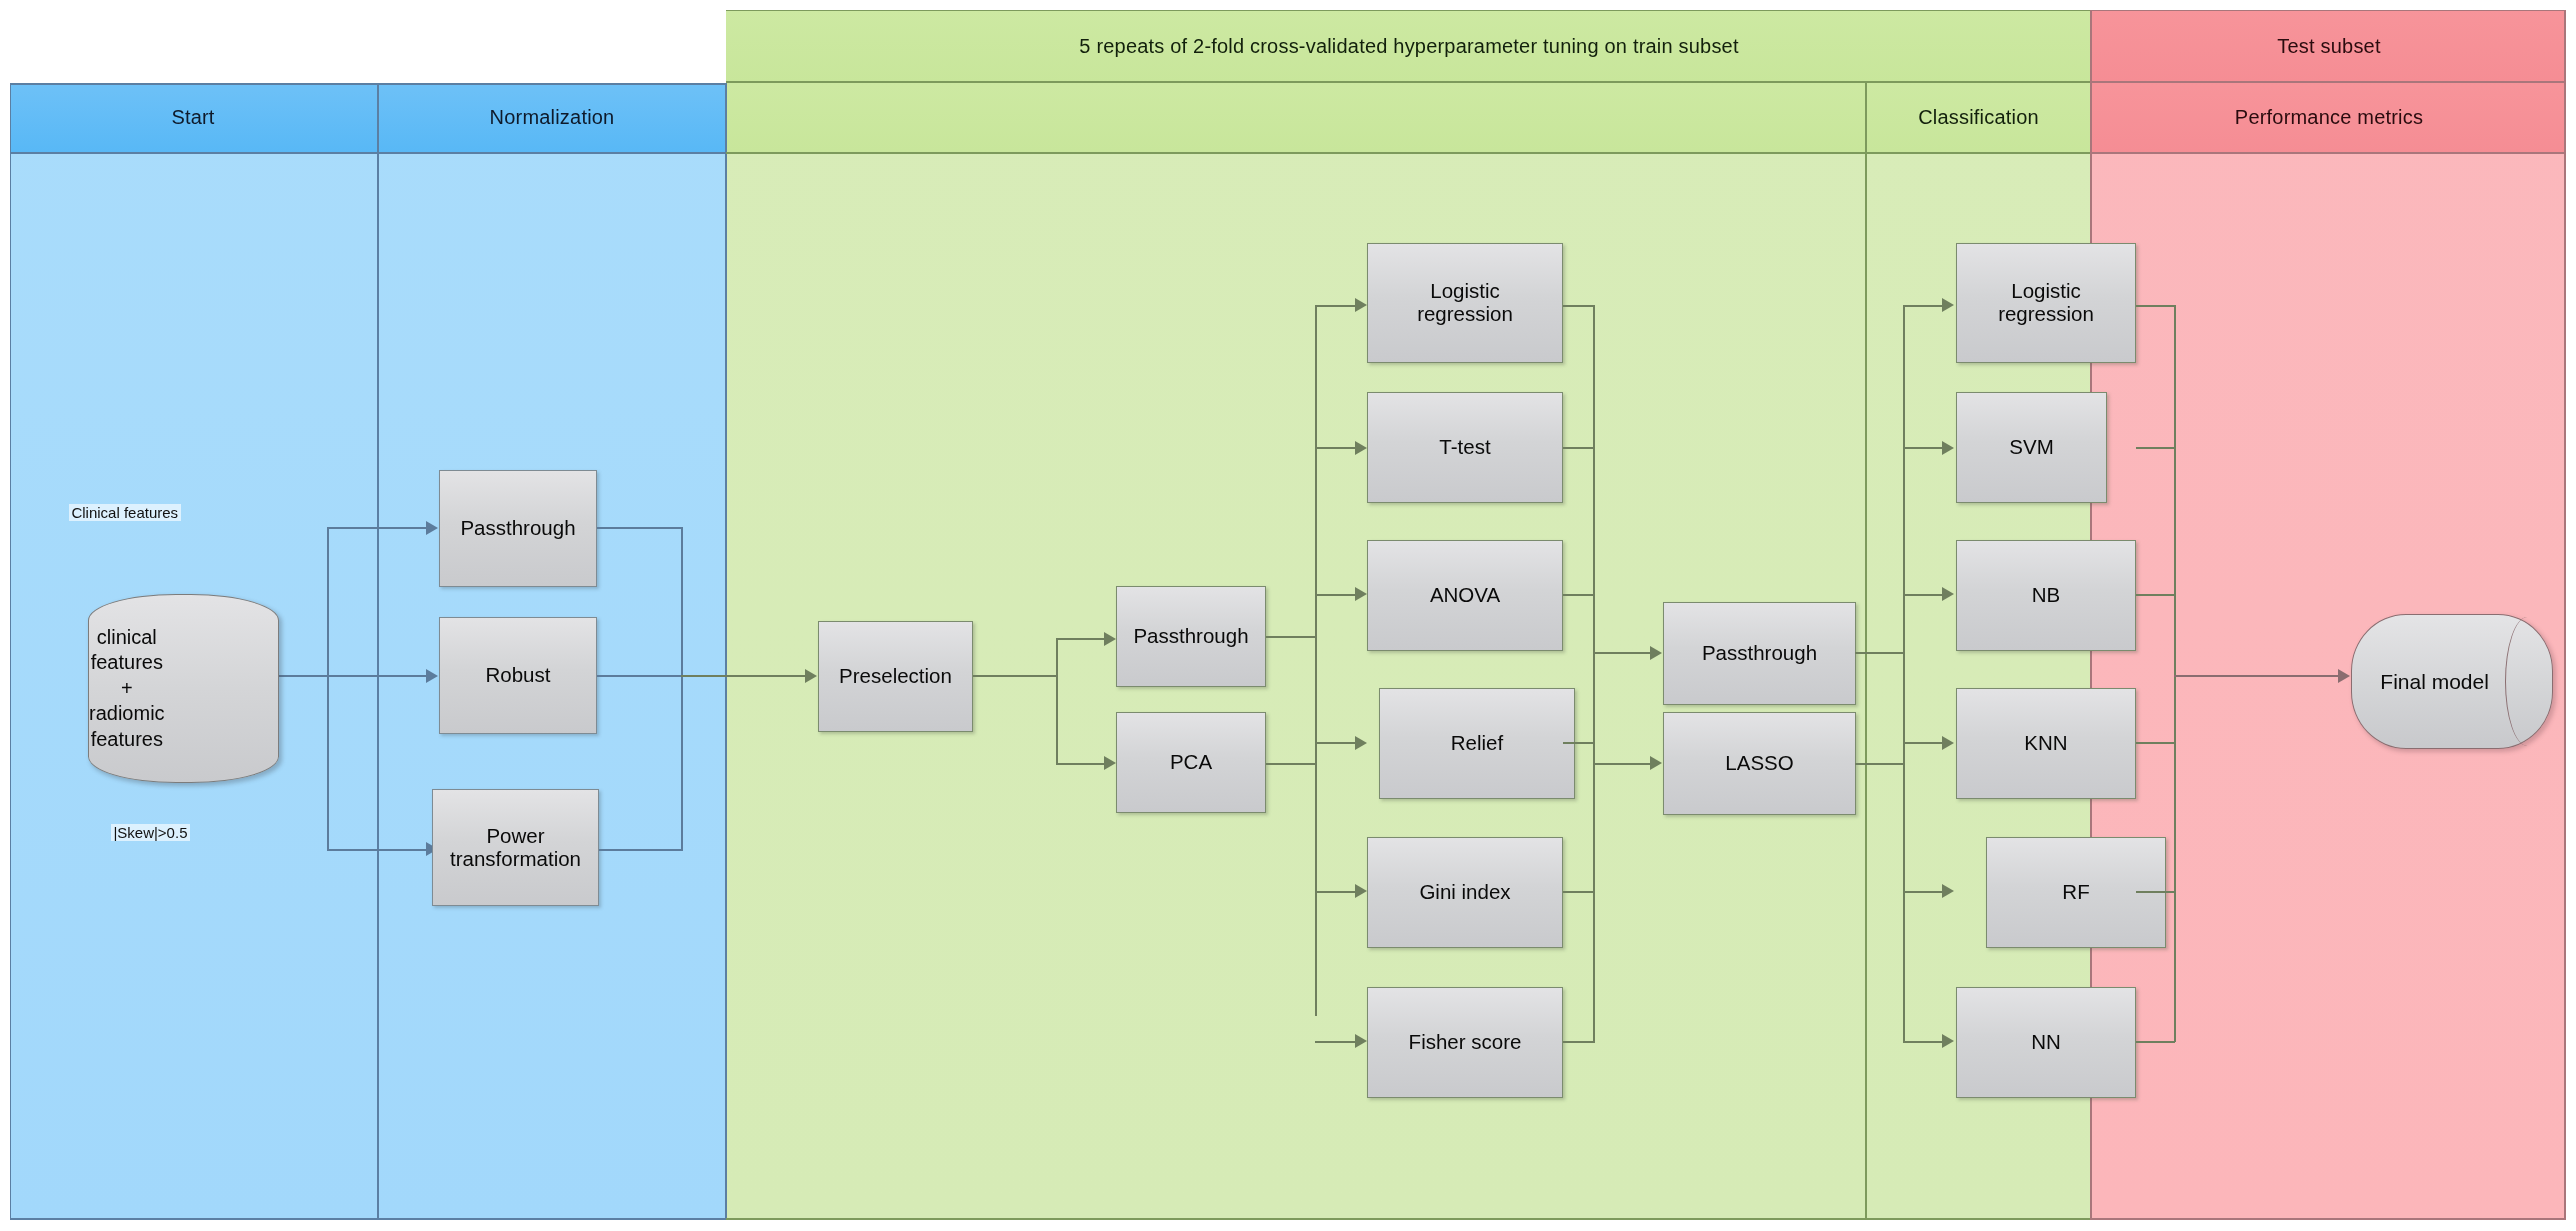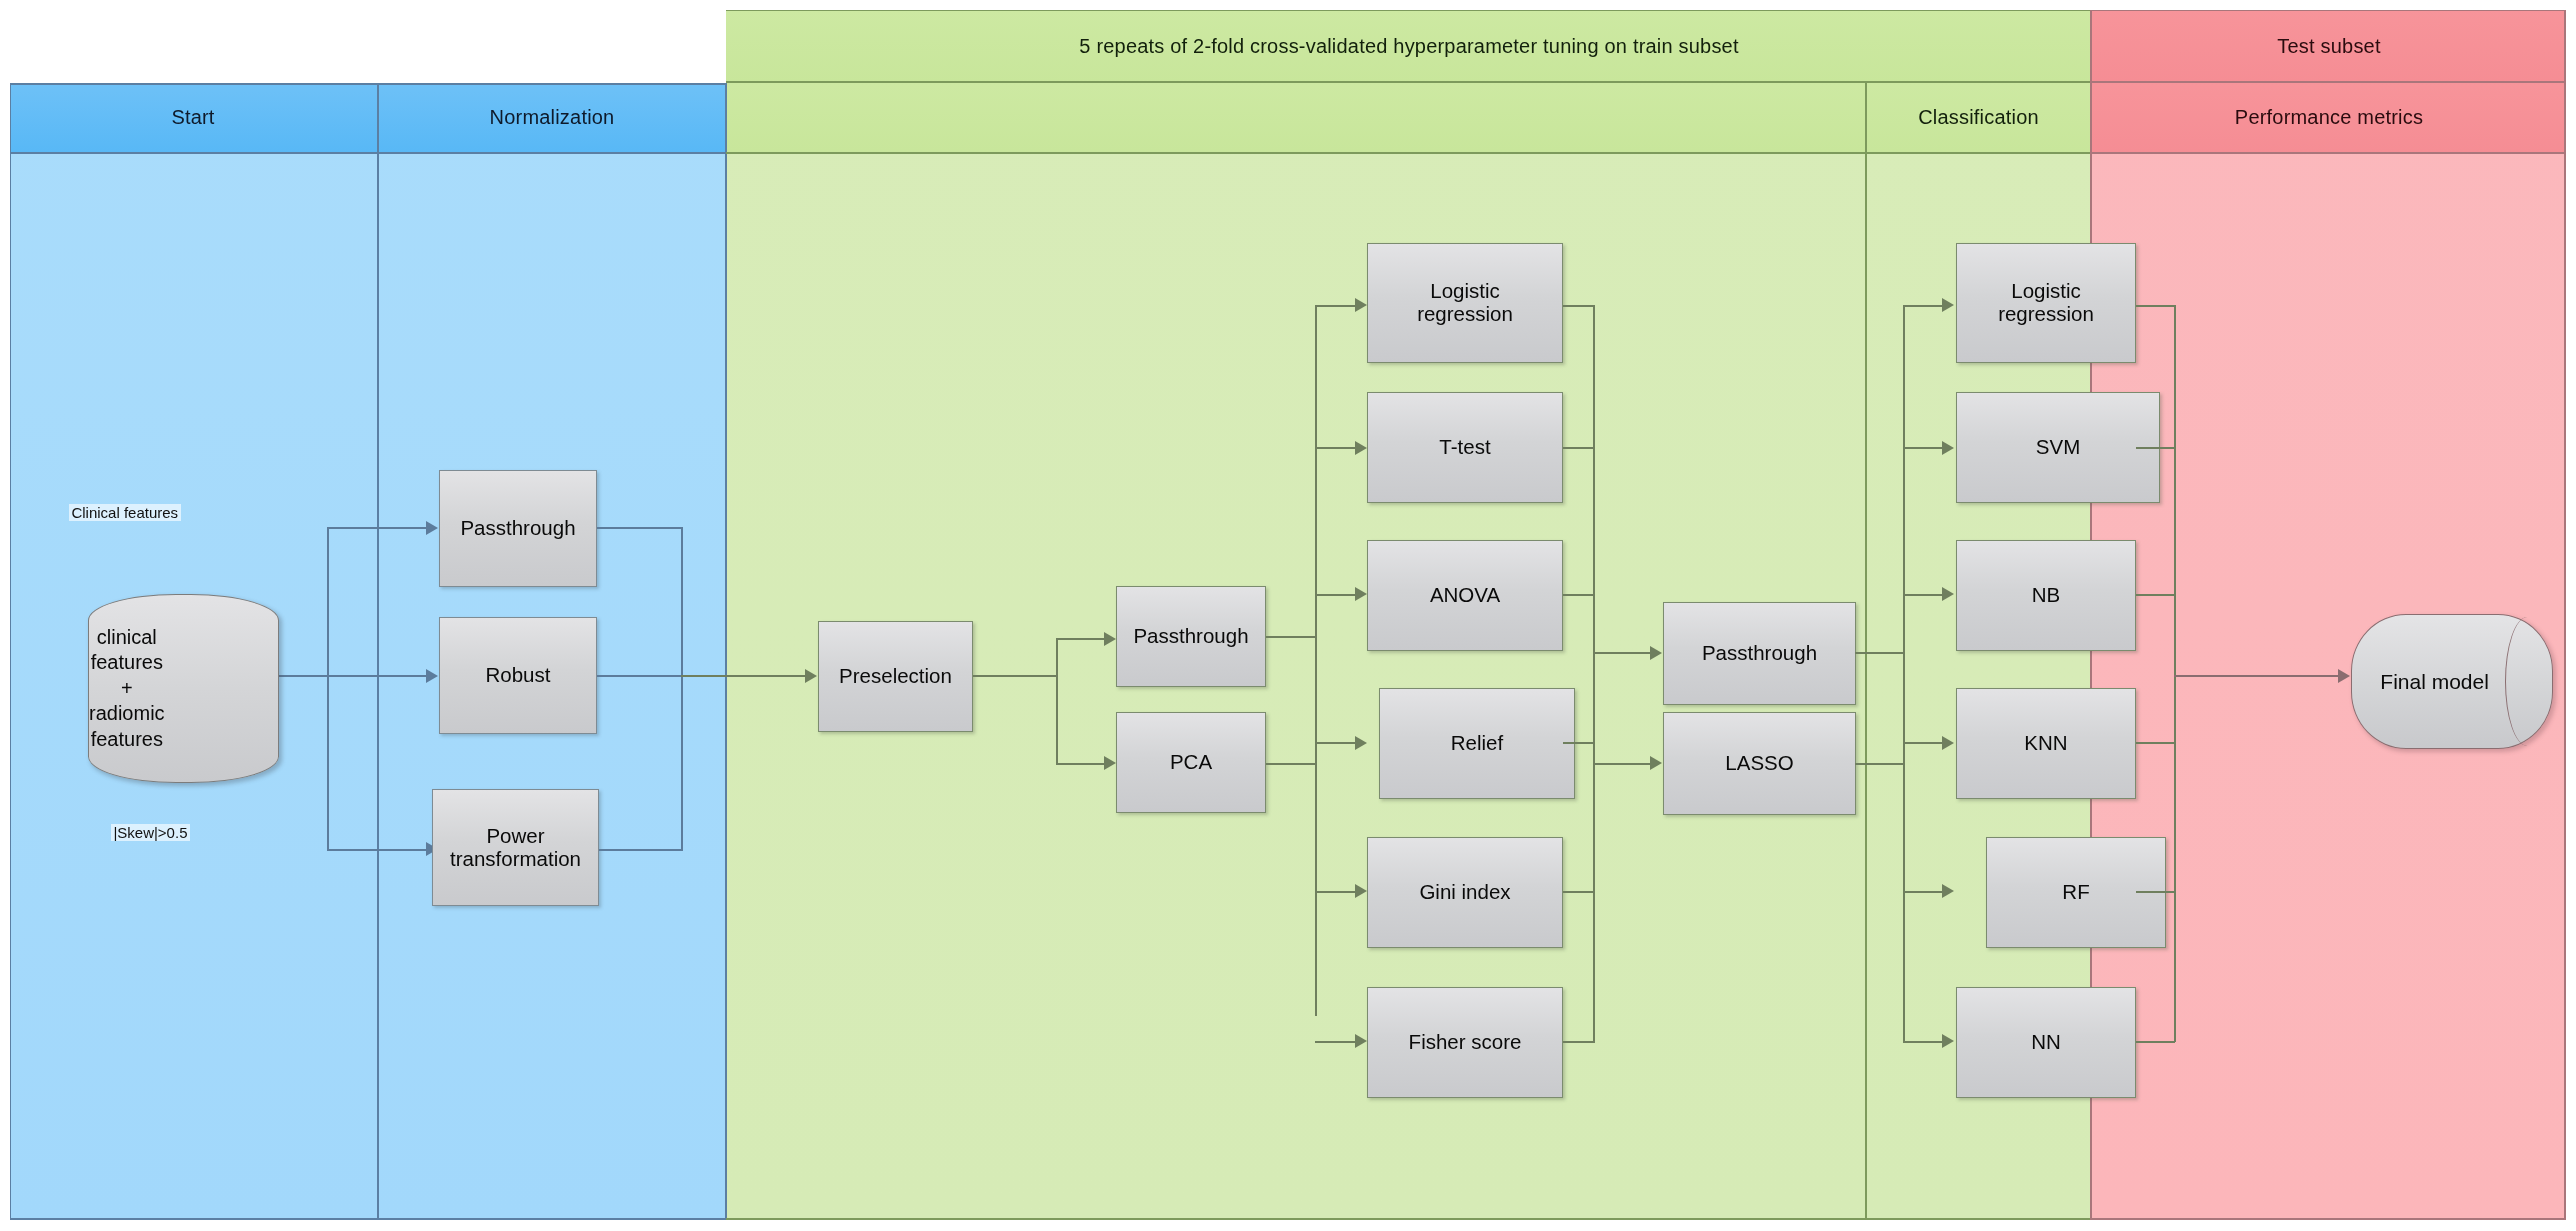--- a/index.html
+++ b/index.html
@@ -215,21 +215,21 @@
   <div class="arw" style="left:1942px;top:884px;"></div>
   <div class="eh" style="left:1903px; top:1041px; width:43px; height:1.6px;"></div>
   <div class="arw" style="left:1942px;top:1034px;"></div>
 
   <div class="node" style="left:1956px; top:243px;  width:180px; height:120px;">
     <span style="display:block">
       <span>Logistic</span><br>
       <span>regression</span>
     </span>
   </div>
-  <div class="node" style="left:1956px; top:392px;  width:204px; height:111px;">SVM</div>
+  <div class="node" style="left:1956px; top:392px;  width:151px; height:111px;">SVM</div>
   <div class="node" style="left:1956px; top:540px;  width:180px; height:111px;">NB</div>
   <div class="node" style="left:1956px; top:688px;  width:180px; height:111px;">KNN</div>
   <div class="node" style="left:1956px; top:837px; width:180px; height:111px;margin-left:30px;">RF</div>
   <div class="node" style="left:1956px; top:987px; width:180px; height:111px;">NN</div>
 
   <div class="eh" style="left:2136px; top:305px;  width:39px; height:1.6px;"></div>
   <div class="eh" style="left:2136px; top:447px;  width:39px; height:1.6px;"></div>
   <div class="eh" style="left:2136px; top:594px;  width:39px; height:1.6px;"></div>
   <div class="eh" style="left:2136px; top:742px;  width:39px; height:1.6px;"></div>
   <div class="eh" style="left:2136px; top:891px; width:39px; height:1.6px;"></div>

